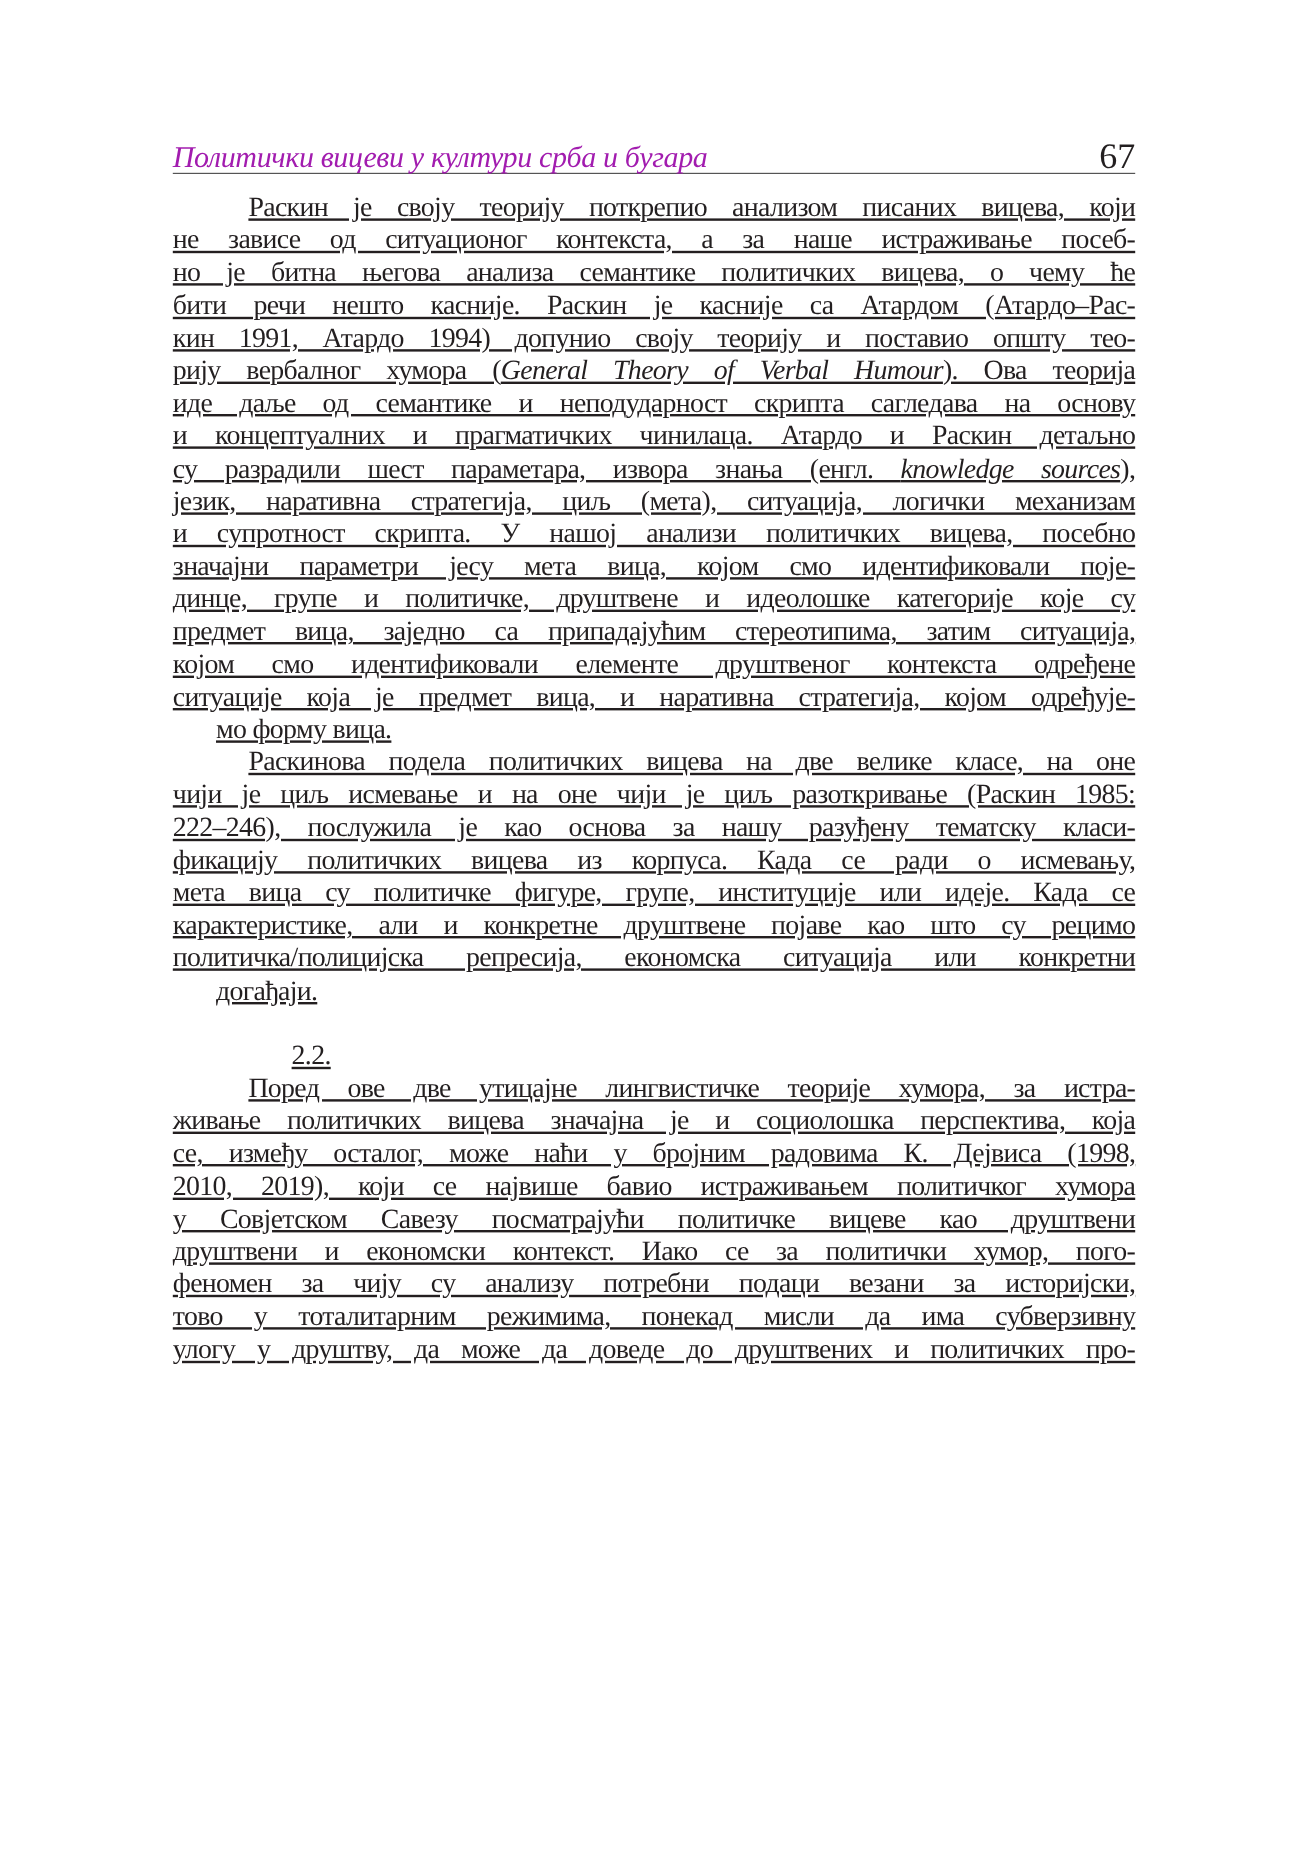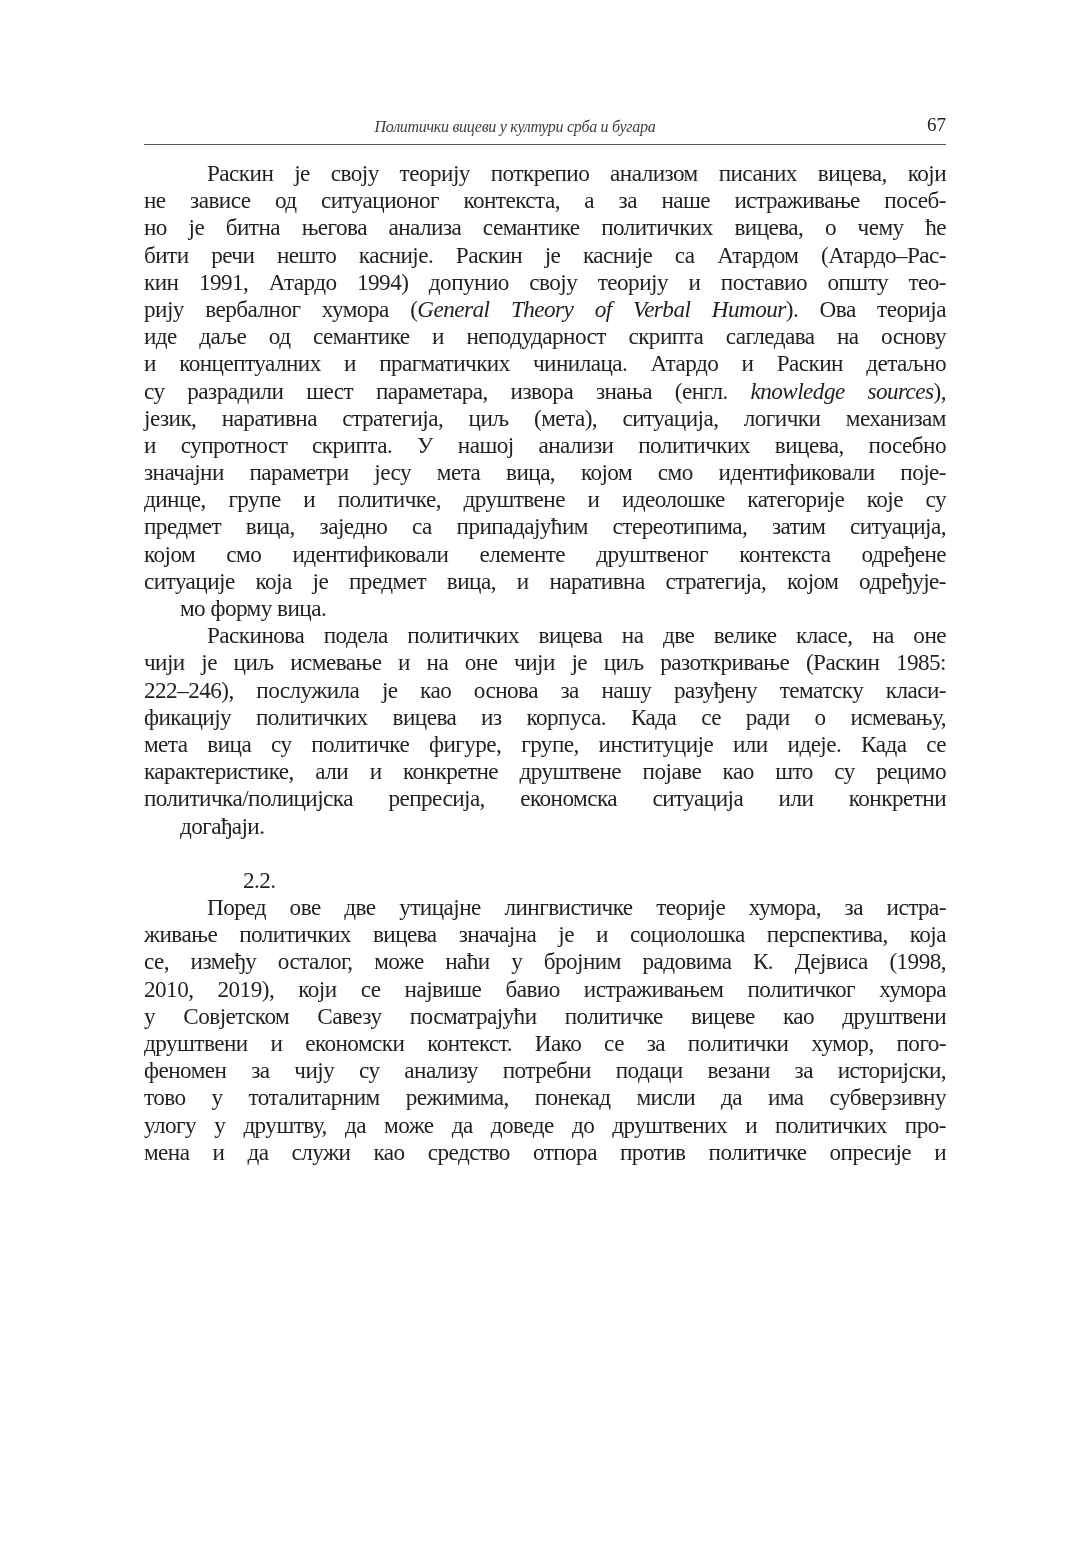--- a/index.html
+++ b/index.html
@@ -7,29 +7,29 @@
   .page {
     position: absolute; left: 0; top: 0; width: 1080px; height: 1550px; background: #fff;
     color: #231f20;
     font-family: "Liberation Serif", "DejaVu Serif", serif;
   }
   .running-head {
     position: absolute; left: 144px; top: 114px; width: 802px; height: 30px;
     border-bottom: 1.5px solid #555;
   }
   .running-title {
-    position: absolute; left: 0; right: 60px; top: 4px; text-align: center;
-    font-style: italic; font-size: 16px; letter-spacing: -0.3px; color: #404040;
+    position: absolute; left: 0; right: 60px; top: 4px; text-align: left;
+    font-style: italic; font-size: 25px; letter-spacing: -0.3px; color: #a21caf;
   }
   .page-number {
-    position: absolute; right: 0; top: 0; font-size: 19px; color: #231f20;
+    position: absolute; right: 0; top: 0; font-size: 30px; color: #231f20;
   }
   .body-text {
     position: absolute; left: 144px; top: 160px; width: 802px;
-    font-size: 23.2px; line-height: 27.2px; letter-spacing: -0.55px;
+    font-size: 23.2px; line-height: 27.2px; letter-spacing: -0.55px; text-decoration: underline;
   }
   .line { display: block; white-space: nowrap; text-align: justify; text-align-last: justify; height: 27.2px; }
   .line.last { text-align-last: left; margin-left: 36px; }
   .line.indent { padding-left: 63px; }
   .gap { display: block; height: 27.2px; }
   em { font-style: italic; }
 </style>
 </head>
 <body>
 
@@ -77,16 +77,15 @@
     <div>
       <span class="line indent">Поред ове две утицајне лингвистичке теорије хумора, за истра-</span>
       <span class="line">живање политичких вицева значајна је и социолошка перспектива, која</span>
       <span class="line">се, између осталог, може наћи у бројним радовима К. Дејвиса (1998,</span>
       <span class="line">2010, 2019), који се највише бавио истраживањем политичког хумора</span>
       <span class="line">у Совјетском Савезу посматрајући политичке вицеве као друштвени</span>
       <span class="line">друштвени и економски контекст. Иако се за политички хумор, пого-</span>
       <span class="line">феномен за чију су анализу потребни подаци везани за историјски,</span>
       <span class="line">тово у тоталитарним режимима, понекад мисли да има субверзивну</span>
       <span class="line">улогу у друштву, да може да доведе до друштвених и политичких про-</span>
-      <span class="line">мена и да служи као средство отпора против политичке опресије и</span>
     </div>
   </div>
 </div>
 
 </body></html>

